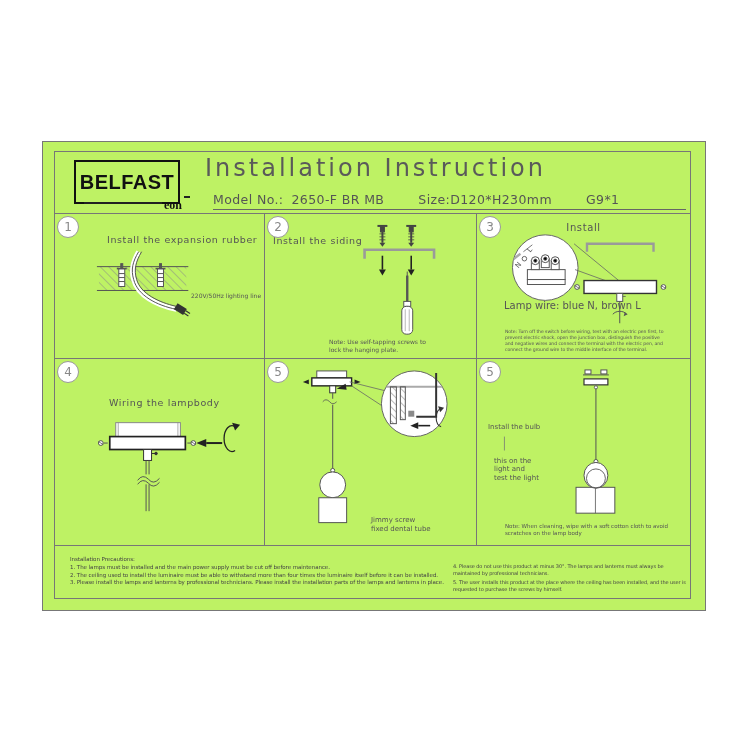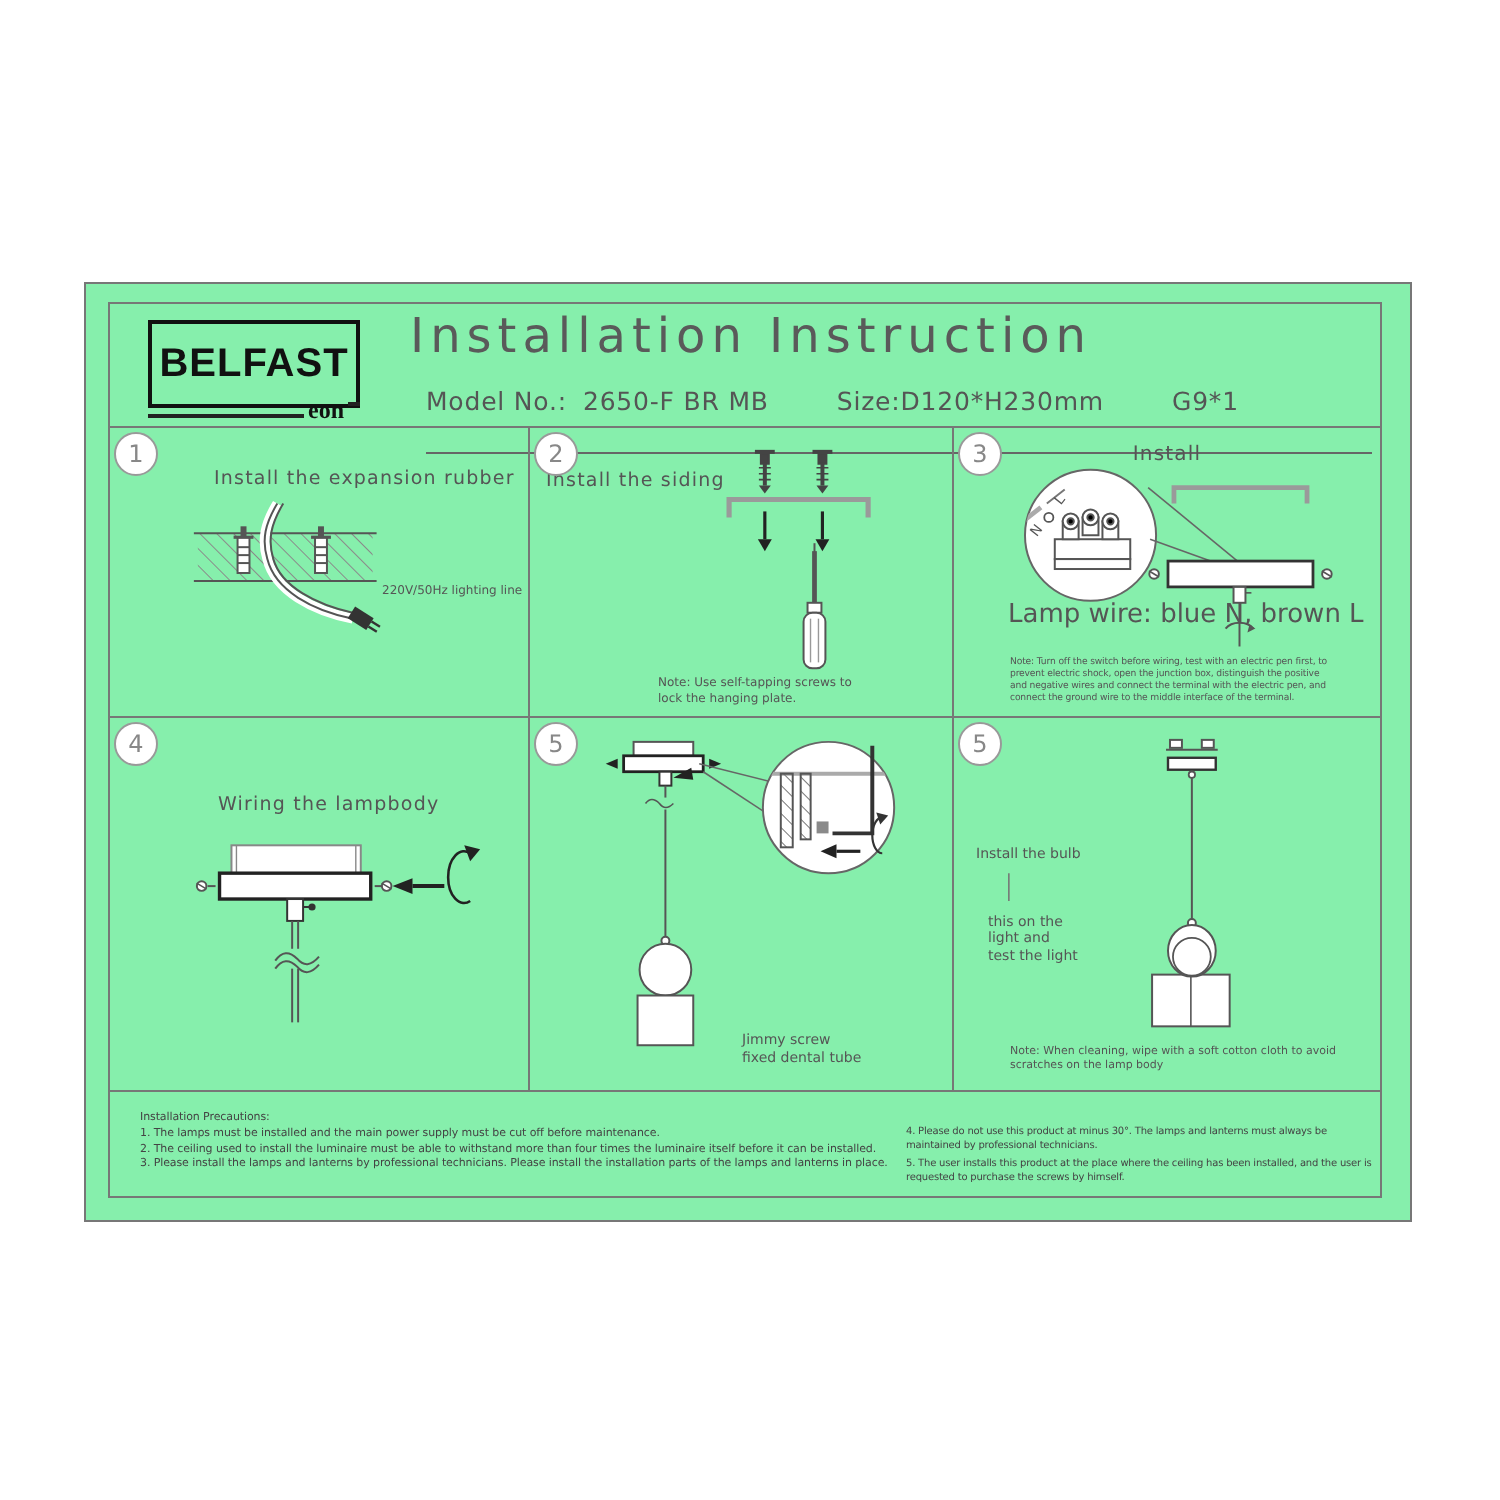--- a/index.html
+++ b/index.html
@@ -1,32 +1,32 @@
 <!DOCTYPE html>
 <html><head>
 <meta charset="utf-8">
 <style>
   html,body{margin:0;padding:0}
   body{width:750px;height:750px;background:#fff;position:relative;
        font-family:"DejaVu Sans",sans-serif;color:#4a4a4a;-webkit-font-smoothing:antialiased}
-  .sheet{position:absolute;left:42px;top:141px;width:662px;height:468px;border:1px solid #777;background:#86efac}
+  .sheet{position:absolute;left:42px;top:141px;width:662px;height:468px;border:1px solid #777;background:#bef264}
   .inner{position:absolute;left:11px;top:9px;width:637px;height:448px;border:1px solid #777;box-sizing:border-box}
   
   .hdr{position:relative;height:62px;border-bottom:1px solid #777;box-sizing:border-box}
   .logo-box{position:absolute;left:19px;top:8px;width:102px;height:40px;border:2px solid #111;
             display:flex;align-items:center;justify-content:center}
   .logo-text{font-weight:bold;font-size:20px;letter-spacing:.5px;color:#111;font-family:"Liberation Sans",sans-serif}
-  .logo-sub{position:absolute;left:19px;top:50px;width:106px;display:flex;align-items:center}
+  .logo-sub{position:absolute;left:29px;top:50px;width:106px;display:flex;}
   .logo-sub .rule{flex:1;border-top:2px solid #222;height:0}
   .logo-sub .eon{font-family:"Liberation Serif",serif;font-weight:bold;font-size:12px;color:#111;padding:0 2px;margin-top:-4px}
   .logo-sub .tick{width:6px;height:5px;border-top:2px solid #222;margin-top:-6px}
   .doc-title{position:absolute;left:150px;right:4px;top:2px;text-align:left;font-size:24px;
              color:#5a5a5a;letter-spacing:3px;font-weight:normal}
   .model-line{position:absolute;left:158px;right:4px;top:38px;height:18px;border-bottom:1px solid #666;
-              font-size:12.5px;color:#555;display:flex;align-items:flex-end;gap:8px;letter-spacing:.4px;padding-bottom:18px}
+              font-size:12.5px;color:#555;display:flex;align-items:center;gap:8px;letter-spacing:.4px;padding-bottom:1px}
   .model-line .gap{width:18px}
   
   .grid{display:grid;grid-template-columns:210px 212px 213px;grid-template-rows:145px 187px 52px}
   .cell{position:relative;border-right:1px solid #777;border-bottom:1px solid #777;box-sizing:border-box;overflow:hidden}
   .cell.cr{border-right:none}
   .prec-row{grid-column:1/4;position:relative;box-sizing:border-box;overflow:hidden}
   .stepnum{position:absolute;left:2px;top:2px;width:20px;height:20px;border:1px solid #999;border-radius:50%;
            color:#888;font-size:12px;display:flex;align-items:center;justify-content:center;background:#fff;z-index:3}
   .ptitle{position:absolute;font-size:9.5px;color:#555;letter-spacing:.6px;white-space:nowrap;z-index:2}
   .pnote{position:absolute;font-size:6px;color:#555;line-height:7.6px;z-index:2}
@@ -145,21 +145,21 @@
           <rect x="137.5" y="93" width="11" height="28" rx="4.5" fill="#fff" stroke="#555" stroke-width="1"></rect>
           <line x1="141" y1="96" x2="141" y2="118" stroke="#999" stroke-width=".7"></line>
           <line x1="145" y1="96" x2="145" y2="118" stroke="#999" stroke-width=".7"></line>
         </g>
       </svg>
     </div>
 
     <div class="cell cr">
       <div class="stepnum">3</div>
       <div class="ptitle" style="left:0;right:0;top:8px;text-align:center;font-size:10px">Install</div>
-      <div class="plabel" style="left:27px;top:86px;font-size:13px">Lamp wire: blue N, brown L</div>
+      <div class="plabel" style="left:27px;top:86px;font-size:10px">Lamp wire: blue N, brown L</div>
       <div class="pnote" style="left:28px;top:115px;width:160px;font-size:4.6px;line-height:5.9px;letter-spacing:-.08px">Note: Turn off the switch before wiring, test with an electric pen first, to prevent electric shock, open the junction box, distinguish the positive and negative wires and connect the terminal with the electric pen, and connect the ground wire to the middle interface of the terminal.</div>
       <svg class="art" viewBox="0 0 213 145">
         <defs>
           <clipPath id="clip3">
                 <circle cx="68" cy="54" r="33"></circle>
               </clipPath>
         </defs>
         <circle cx="68" cy="54" r="33" fill="#fff" stroke="#666" stroke-width="1"></circle>
         <g clip-path="url(#clip3)">
           <path d="M24 36 l15 -12" stroke="#aaa" stroke-width="2.4"></path>

